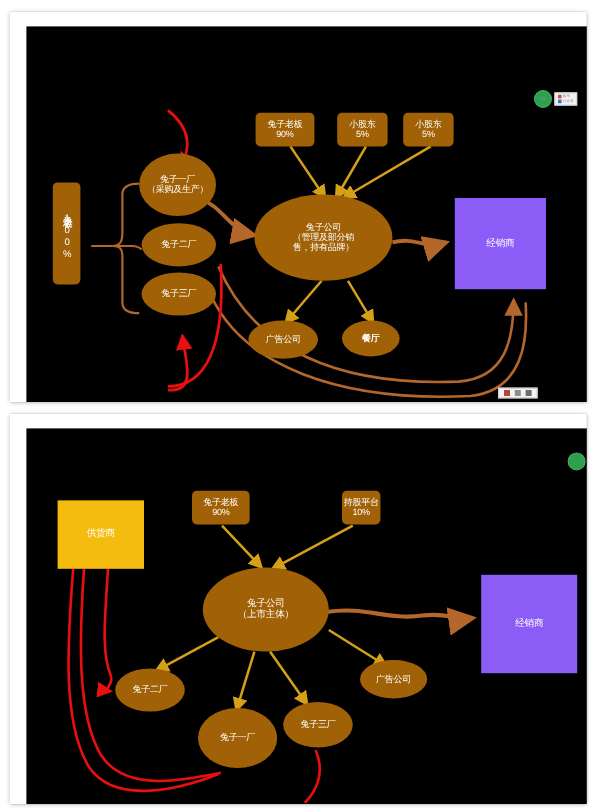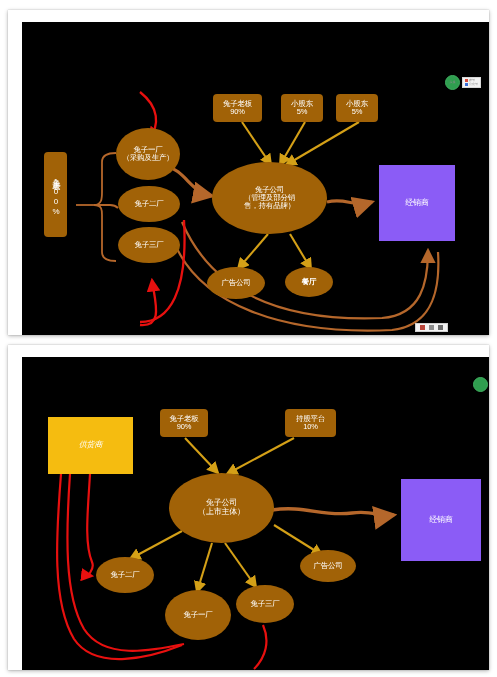--- a/index.html
+++ b/index.html
@@ -258,30 +258,30 @@
         <path d="M252,168 L300,198" stroke="#D4A017" stroke-width="2.1" fill="none" marker-end="url(#b-gold)"></path>
 
         <path d="M250,153 C283,148 300,160 330,156 C350,153 358,160 372,158" stroke="#B5672B" stroke-width="3.4" fill="none" marker-end="url(#b-brown)"></path>
 
         <path d="M39,117 C34,180 30,245 52,282 C74,315 130,300 160,288" stroke="#E8100F" stroke-width="2.2" fill="none"></path>
         <path d="M48,117 C44,175 42,238 62,272 C82,303 128,294 162,287" stroke="#E8100F" stroke-width="2.2" fill="none"></path>
         <path d="M68,117 C66,152 62,186 70,205 C74,214 62,218 70,219" stroke="#E8100F" stroke-width="2.2" fill="none" marker-end="url(#b-red)"></path>
         <path d="M241,268 C248,284 244,300 232,312" stroke="#E8100F" stroke-width="2.2" fill="none"></path>
       </svg>
 
-      <div class="node rect yellow" style="left:26px; top:60px; width:85px; height:57px; font-size:8px;font-style:italic;">
+      <div class="node rect yellow" style="left:26px; top:60px; width:72px; height:57px; font-size:8px;">
         <span>供货商</span>
       </div>
 
       <div class="node round-rect blue" style="left:138px; top:52px; width:48px; height:28px; font-size:7.5px;">
         <span>兔子老板
 90%</span>
       </div>
 
-      <div class="node round-rect blue" style="left:263px; top:52px; width:51px; height:28px; font-size:7.5px;">
+      <div class="node round-rect blue" style="left:263px; top:52px; width:32px; height:28px; font-size:7.5px;">
         <span>持股平台
 10%</span>
       </div>
 
       <div class="node ellipse blue" style="left:147px; top:116px; width:105px; height:70px; font-size:8px;">
         <span>兔子公司
 （上市主体）</span>
       </div>
 
       <div class="node ellipse blue" style="left:74px; top:200px; width:58px; height:36px; font-size:7.5px;">

